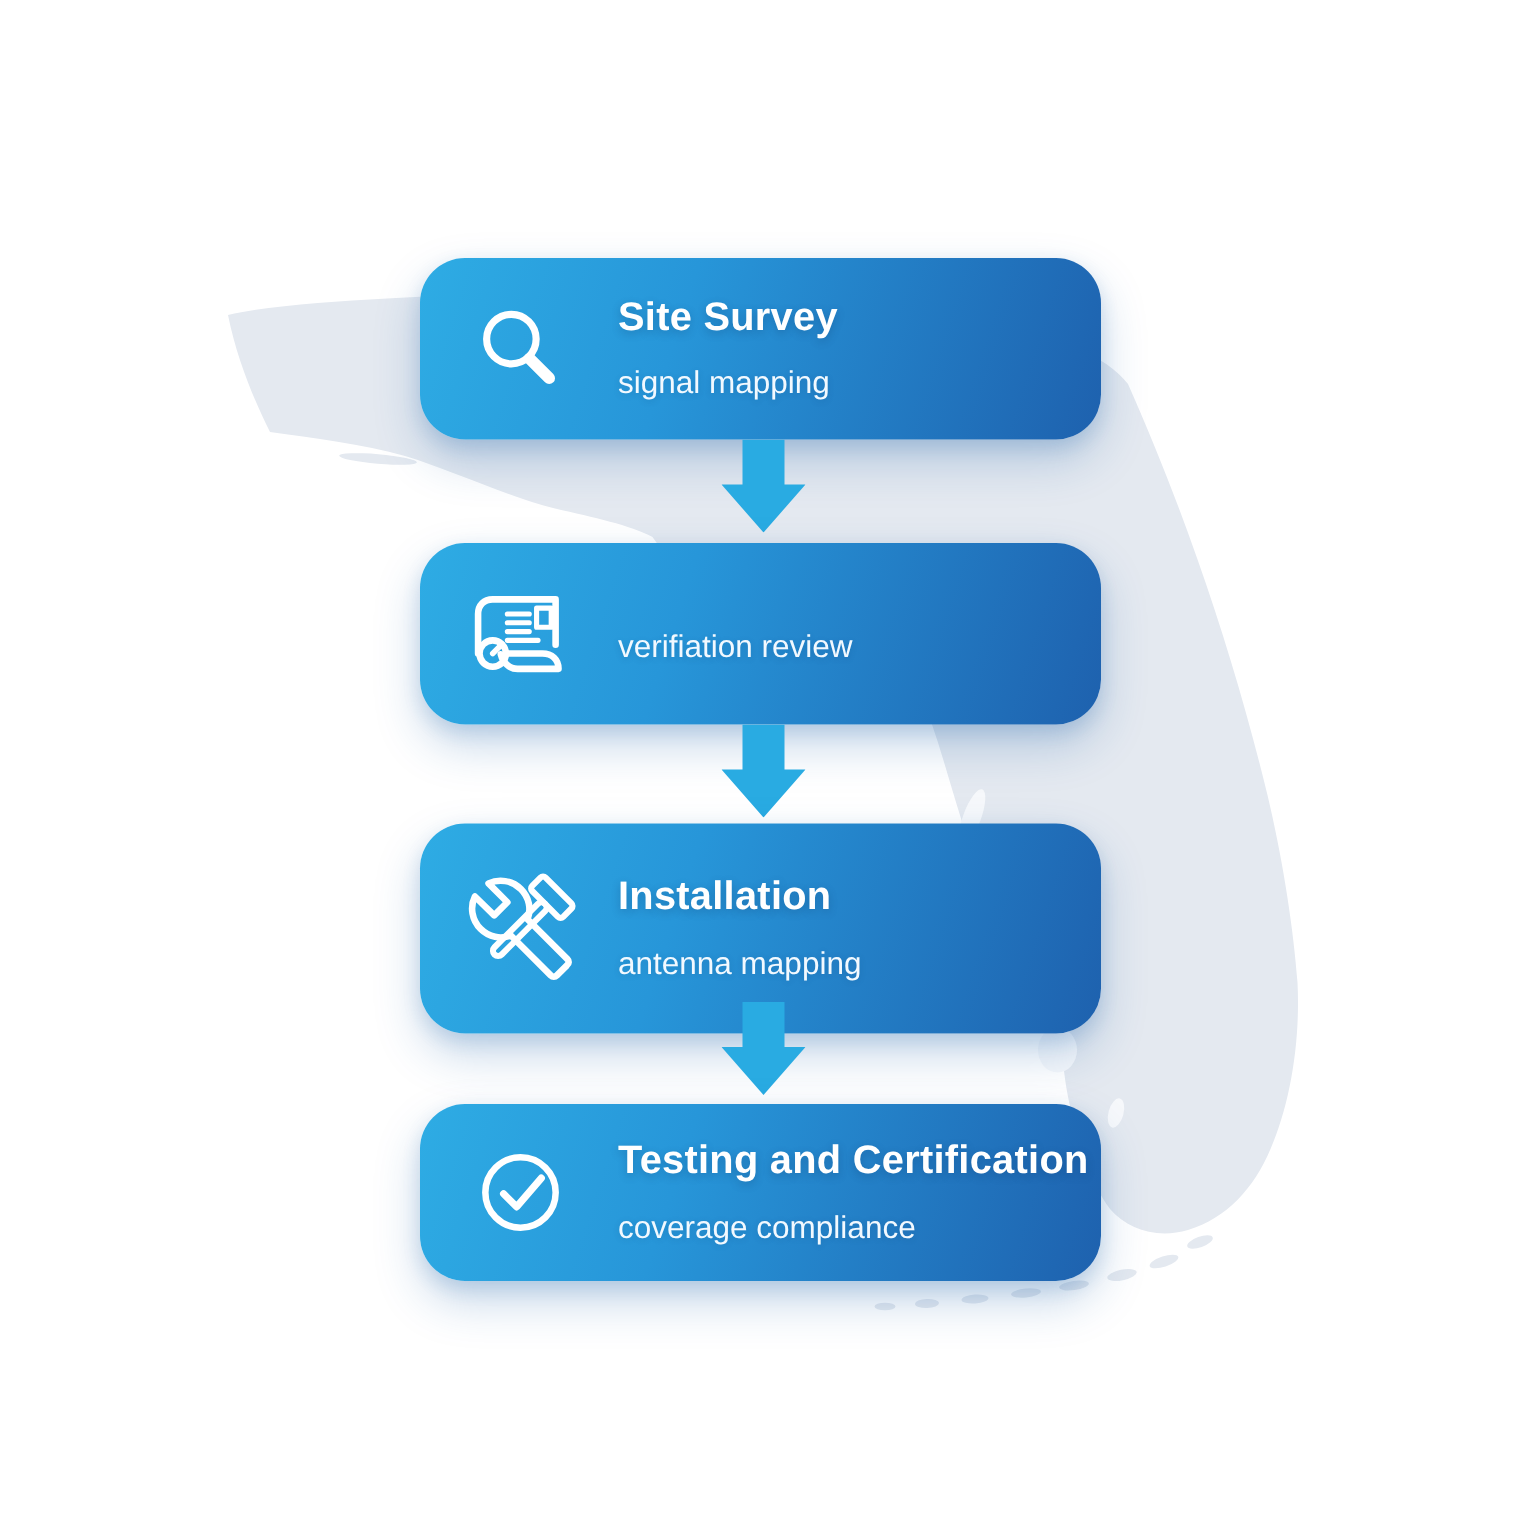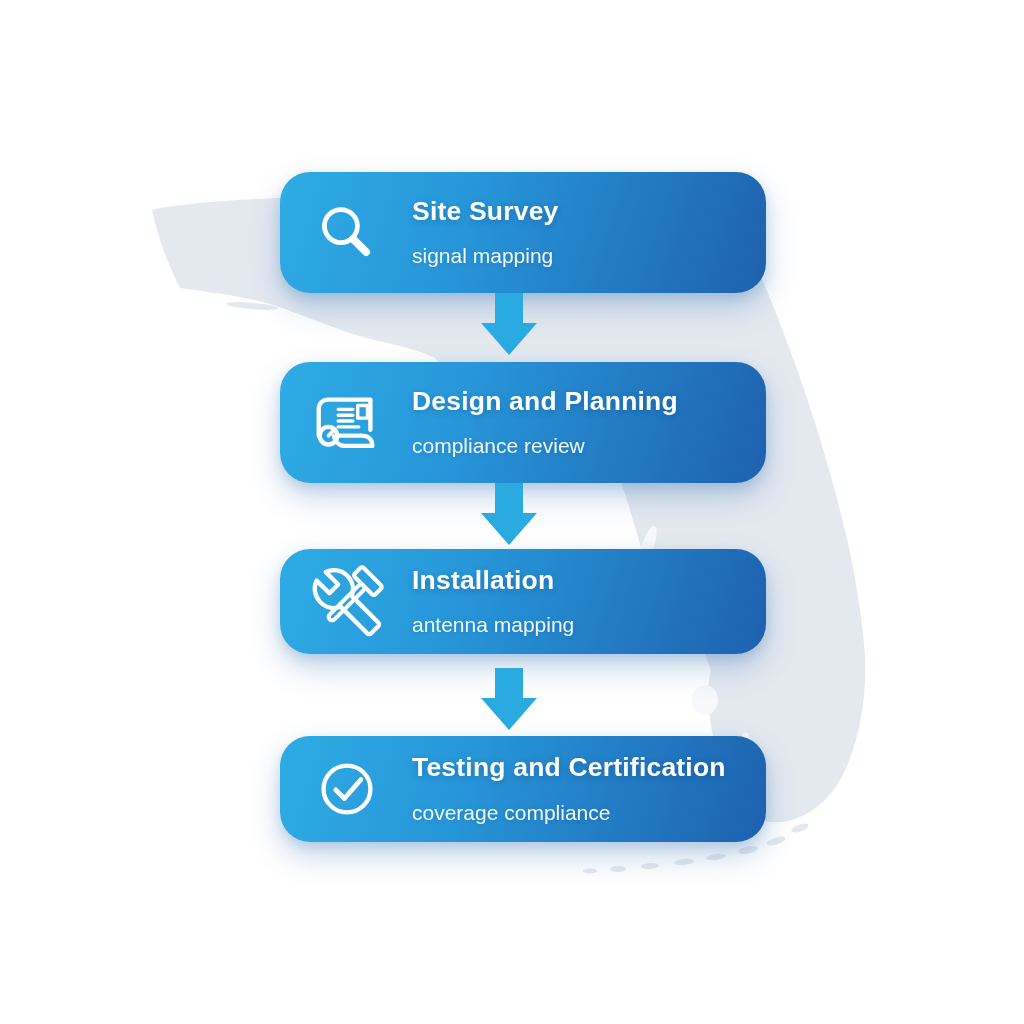--- a/index.html
+++ b/index.html
@@ -13,21 +13,20 @@
 
   
   .map-layer{position:absolute;left:0;top:0;width:1024px;height:1024px;}
 
   
   .step-box{
     position:absolute;left:280px;width:454px;height:121px;
     border-radius:30px;
     background:linear-gradient(108deg,var(--grad-start,#2EACE4) 0%,#2796D9 38%,var(--grad-end,#1E61AE) 100%);
     box-shadow:0 14px 30px rgba(30,100,170,.25),0 5px 12px rgba(30,100,170,.16);
-    padding-left:32px;
   }
   .step-box .icon-slot{
     position:absolute;left:28px;top:0;height:100%;width:78px;
     display:flex;align-items:center;justify-content:center;
   }
   .step-box .content{
     position:absolute;left:132px;top:50%;transform:translateY(-50%);
     color:#fff;white-space:nowrap;
   }
   .step-title{
@@ -43,22 +42,22 @@
 
   
   .down-arrow{position:absolute;left:481px;width:56px;height:62px;}
   .down-arrow polygon{fill:var(--arrow-color,#29ABE2);}
   .arrow-1{top:293px;}
   .arrow-2{top:483px;}
   .arrow-3{top:668px;}
 
   .t1{top:172px;}
   .t2{top:362px;}
-  .t3{top:549px;height:105px;}
-  .t4{top:736px;height:106px;}
+  .t3{top:549px;height:140px;}
+  .t4{top:736px;height:118px;}
 </style>
 </head>
 <body style="background: rgb(255, 255, 255);">
 
 <div class="stage">
 
   <svg class="map-layer" viewBox="0 0 1024 1024" aria-hidden="true">
     <g class="map-fill" fill="#E4E9F0">
       <path d="M152,210
                C178,204 220,201 258,199
@@ -129,22 +128,21 @@
       <svg class="icon-svg" width="80" height="70" viewBox="0 0 80 68">
         <path class="icon-stroke" stroke-width="4.5" d="M11,47 V20 C11,14 15,10 21,10 H64 V41"></path>
         <circle class="icon-stroke" cx="21" cy="47" r="9" stroke-width="4.5"></circle>
         <path class="icon-stroke" stroke-width="3.8" d="M21,47 L27.5,40.5"></path>
         <path class="icon-stroke" stroke-width="4.5" d="M30,47 H55 C61.5,47 66,51 66,57.5 H38 C32.5,57.5 28,53.5 26.5,47.5"></path>
         <path class="icon-stroke" stroke-width="3.5" d="M31,20 H46 M31,26 H46 M31,32 H46 M31,38 H52"></path>
         <rect class="icon-stroke" x="51" y="16" width="10" height="13" stroke-width="3.5"></rect>
       </svg>
     </div>
     <div class="content">
-      <div class="step-title">Design and Planning</div>
-      <div class="step-sub">compliance review</div>
+      <div class="step-sub">verifiation review</div>
     </div>
   </div>
 
   <svg class="down-arrow arrow-2" viewBox="0 0 56 62">
     <polygon points="14,0 42,0 42,30 56,30 28,62 0,30 14,30"></polygon>
   </svg>
 
   <div class="step-box t3">
     <div class="icon-slot">
       <svg class="icon-svg" width="74" height="74" viewBox="0 0 76 76">

